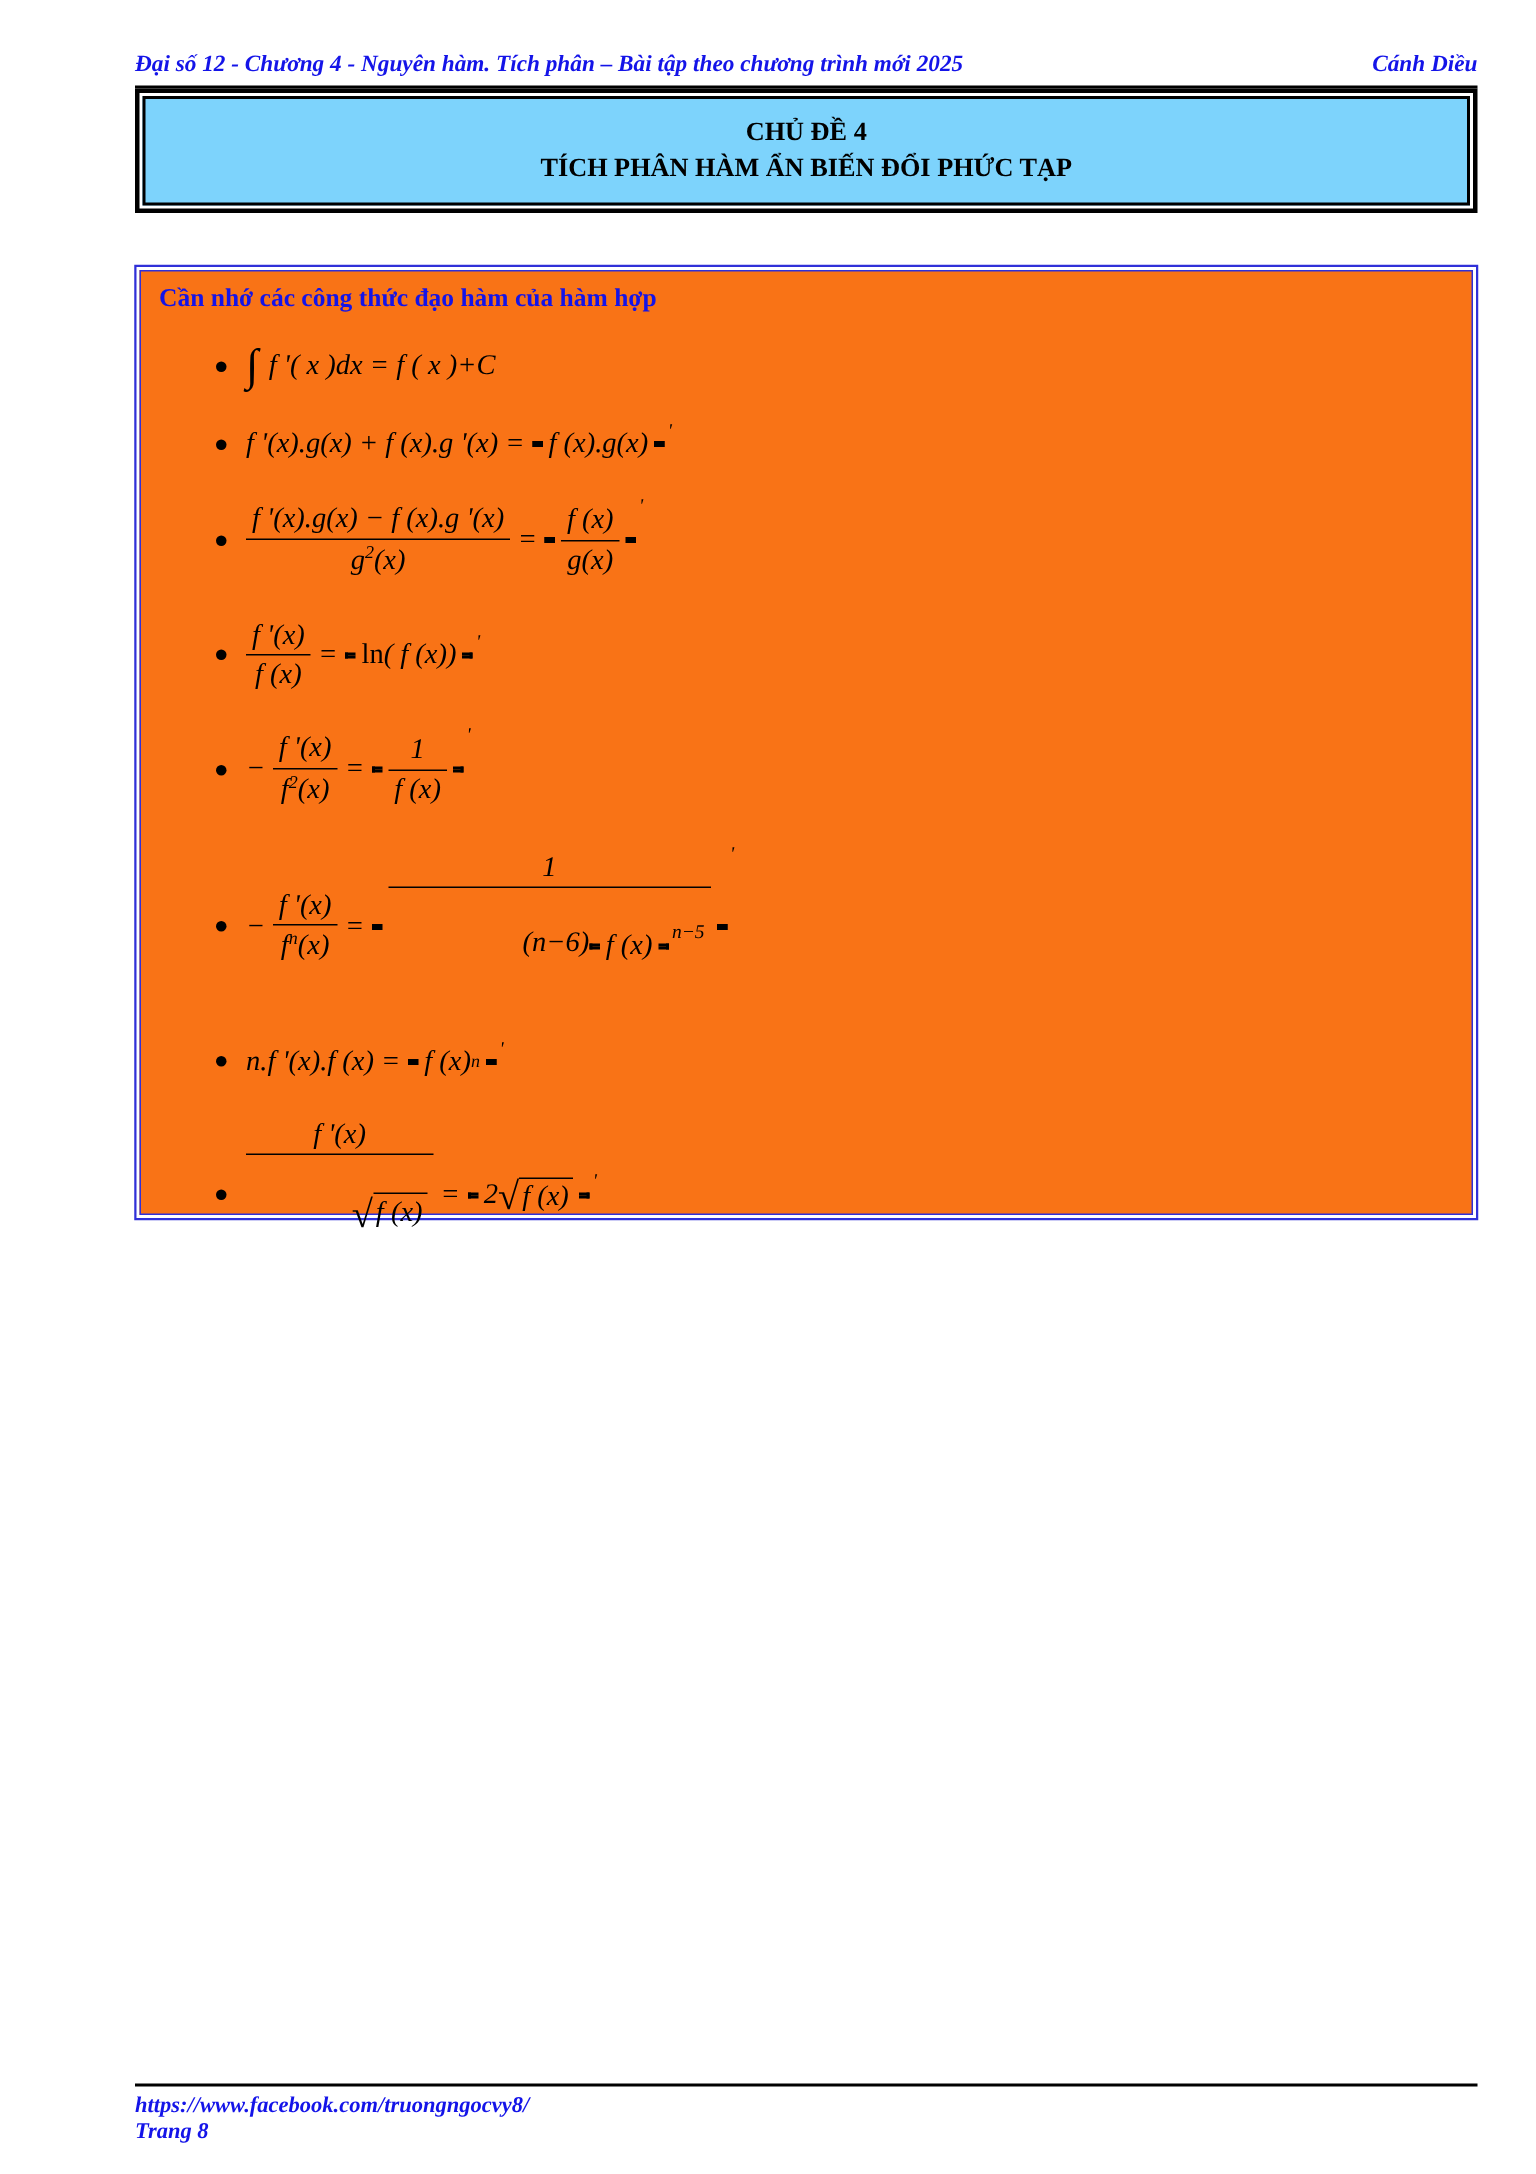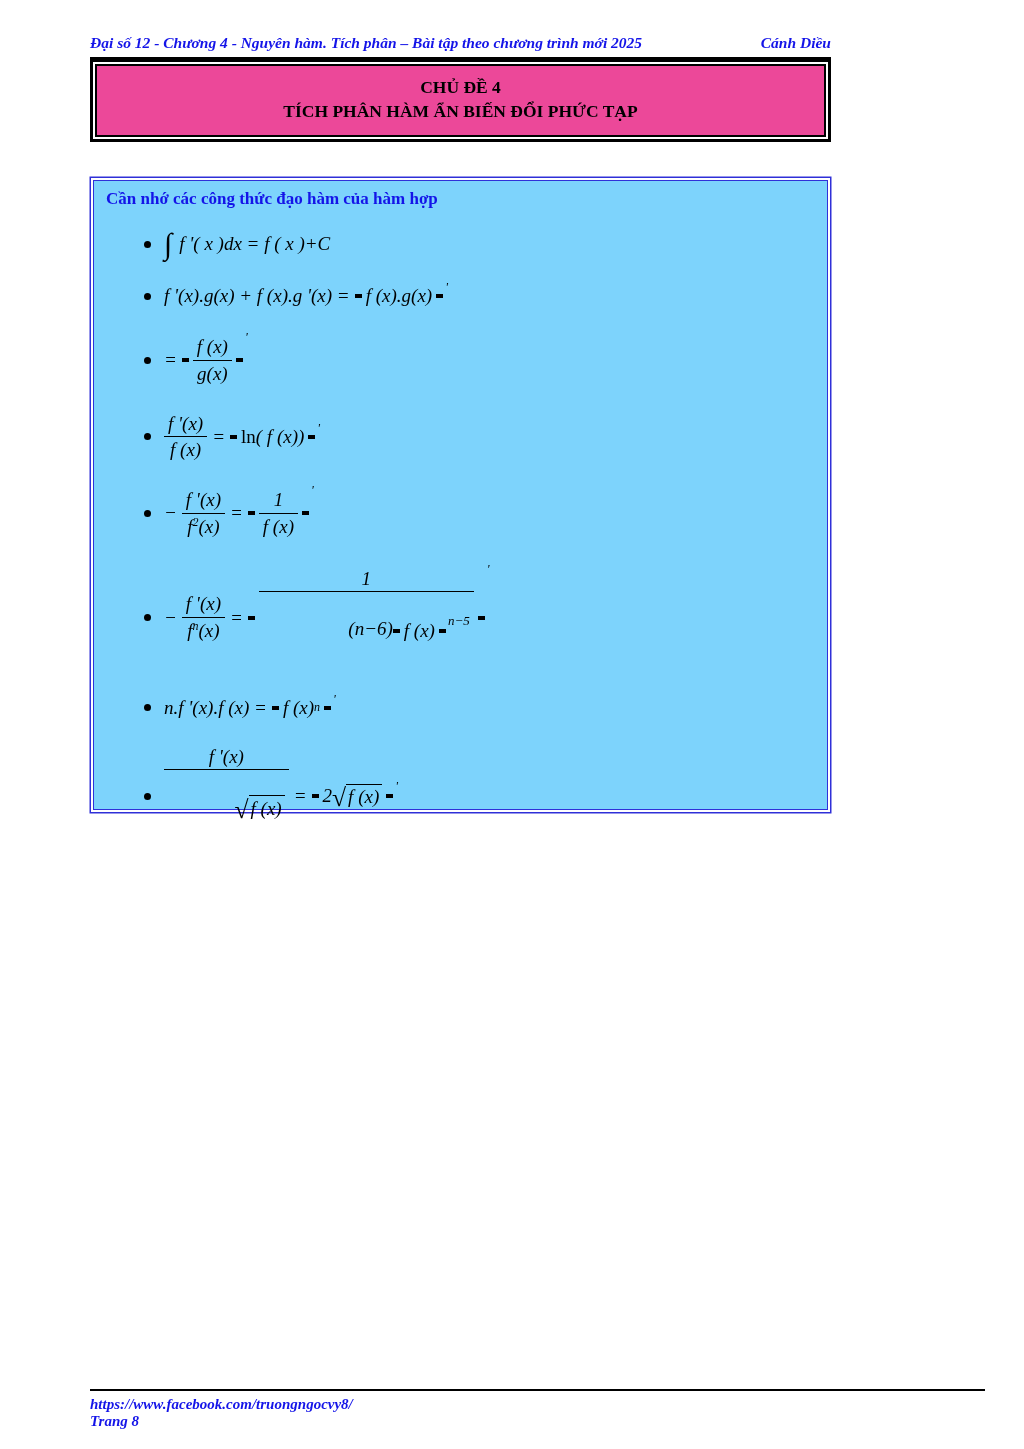--- a/index.html
+++ b/index.html
@@ -1,35 +1,35 @@
 <!DOCTYPE html>
 <html><head>
 <meta charset="utf-8">
 <style>
   * { margin:0; padding:0; box-sizing:border-box; }
   html,body { width:1024px; height:1449px; background:#ffffff; overflow:hidden; }
   body { font-family:"Liberation Serif", serif; position:relative; }
-  .content { position:absolute; left:90px; width:741px; top:0; }
+  .content { position:absolute; left:90px; width:895px; top:0; }
 
   
   .header { margin-top:34px; padding-bottom:5px; border-bottom:2.5px solid #000;
             display:flex; justify-content:space-between; align-items:flex-end;
             color:#1414e8; font-weight:bold; font-style:italic; font-size:15.5px; }
 
   
-  .banner { margin:5px 5px 43px 5px; background:#ec4899; border:2px solid #000;
+  .banner { margin:5px 5px 43px 5px; background:#7dd3fc; border:2px solid #000;
             box-shadow:0 0 0 2px #ffffff, 0 0 0 5px #000000;
             text-align:center; padding:11px 6px 13px 6px; }
   .banner .l1 { font-weight:bold; font-size:17.5px; color:#000; }
   .banner .l2 { font-weight:bold; font-size:17.5px; color:#000; margin-top:3px; }
 
   
   .fbox { margin:0 3px; border:1.5px solid #3030d8;
           box-shadow:0 0 0 2px #ffffff, 0 0 0 3.5px #3030d8;
-          height:630px; padding:7px 10px; background:#7dd3fc; }
+          height:630px; padding:7px 10px; background:#f97316; }
   .fbox-title { color:#1414e8; font-weight:bold; font-size:17px; margin:1px 0 0 2px; }
 
   .flist { margin-top:20px; padding-left:40px; }
   .fitem { display:flex; align-items:center; margin-bottom:24px; }
   .dot { width:7px; height:7px; border-radius:50%; background:#000; flex:0 0 auto;
          margin-right:13px; }
 
   
   .math { display:inline-flex; align-items:center; font-style:italic; font-size:19px;
           color:#000; gap:5px; }
@@ -98,20 +98,25 @@
             </span>
             <span class="brk r"></span>
             <span class="pr">'</span>
           </span>
         </span>
       </div>
 
       <div class="fitem">
         <span class="dot"></span>
         <span class="math">
+          <span class="frac">
+            <span class="num">f '(x).g(x) − f (x).g '(x)</span>
+            <span class="bar"></span>
+            <span class="den"><span>g</span><sup>2</sup><span>(x)</span></span>
+          </span>
           <span class="t">=</span>
           <span class="grp">
             <span class="brk l"></span>
             <span class="gc">
               <span class="frac">
                 <span class="num">f (x)</span>
                 <span class="bar"></span>
                 <span class="den">g(x)</span>
               </span>
             </span>

